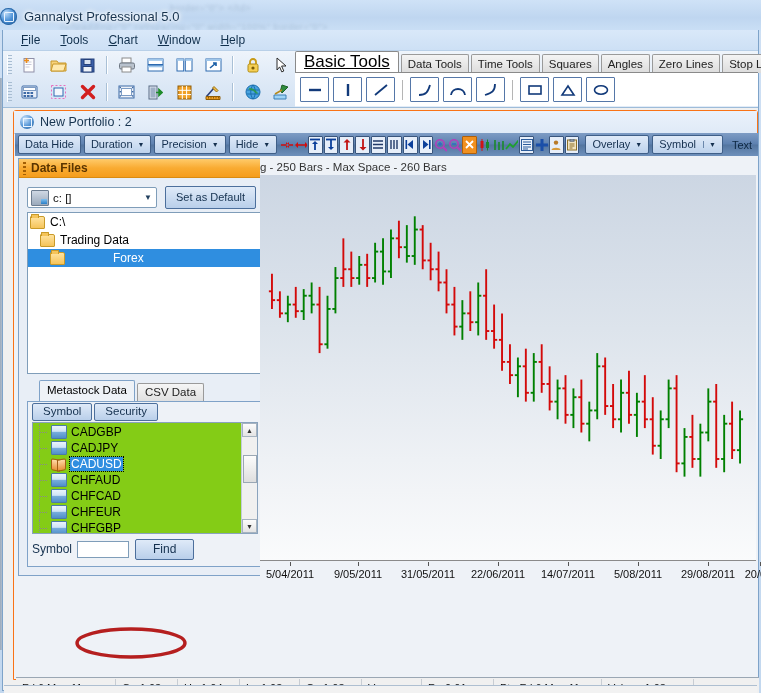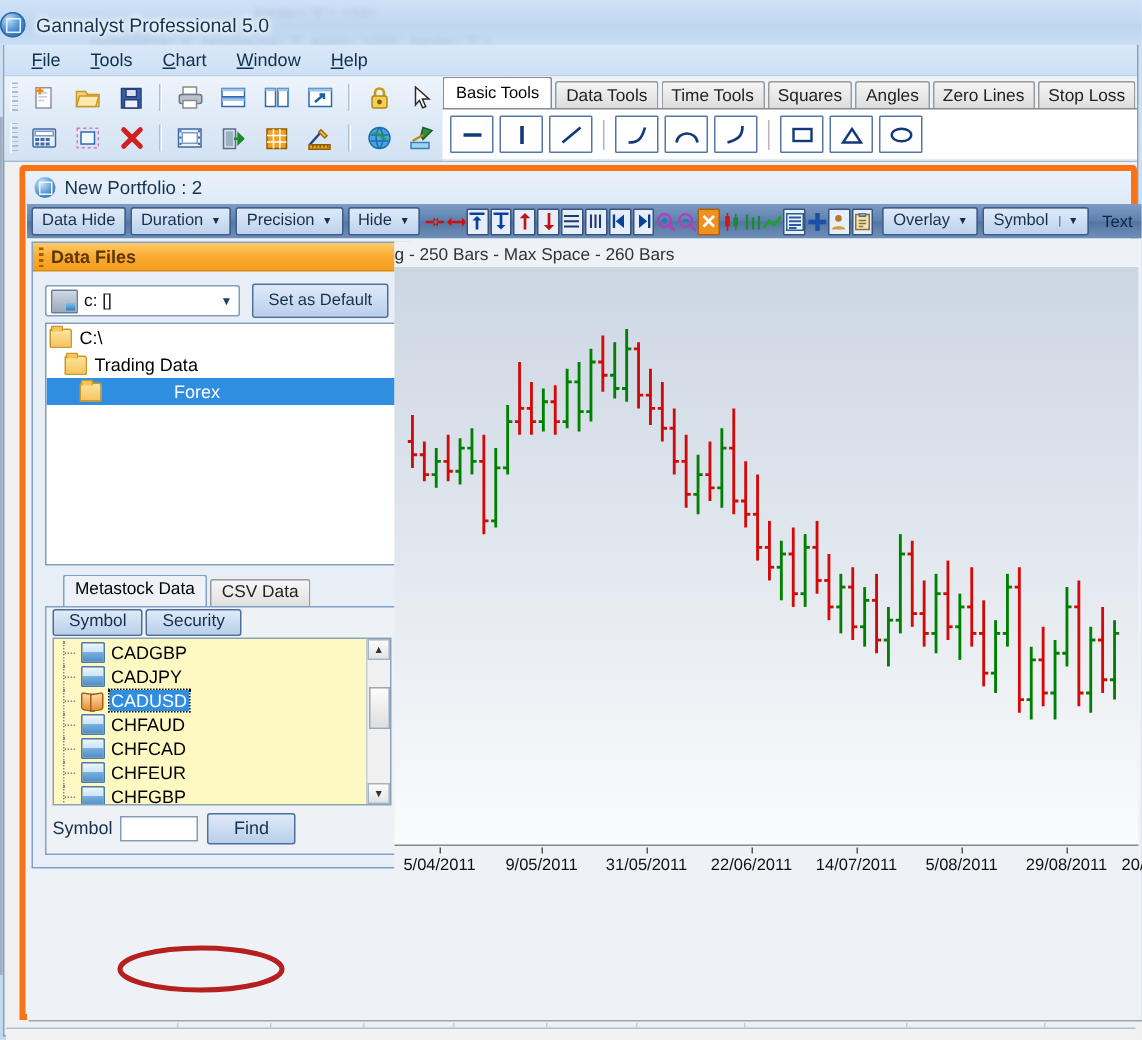--- a/index.html
+++ b/index.html
@@ -83,36 +83,36 @@
   }
   #tabstrip{position:absolute;left:0;top:0;height:22px;display:flex;align-items:flex-end;}
   .ttab{
     height:18px;line-height:18px;padding:0 6px;margin-right:2px;font-size:11.5px;
     background:linear-gradient(180deg,#f4f4f4 0%,#dcdcdc 100%);
     border:1px solid #9a9a9a;border-bottom:none;color:#222;cursor:default;
     border-radius:2px 2px 0 0;white-space:nowrap;
   }
   .ttab.active{
     height:21px;line-height:20px;background:#ffffff;border-color:#8a8a8a;
-    font-size:11px;padding:0 8px;color:#000;
+    font-size:17px;padding:0 8px;color:#000;text-decoration:underline;
   }
   #toolbtnrow{
     position:absolute;left:0;top:21px;width:463px;height:34px;
     background:#fff;border-top:1px solid #8a8a8a;display:flex;align-items:center;
     padding-left:3px;box-sizing:border-box;
   }
   .dtool{
     width:27px;height:23px;margin:0 2px;border:1px solid #5577a8;background:#fff;
     display:flex;align-items:center;justify-content:center;cursor:default;border-radius:1px;
   }
   .dsep{width:1px;height:20px;background:#b5b5b5;margin:0 5px;}
   
   #mdi{
     position:absolute;left:10px;top:80px;width:745px;height:570px;
-    background:#eef2f7;border:4px solid #f97316;
+    background:#eef2f7;border:1px solid #f97316;
     border-radius:3px 3px 0 0;box-sizing:border-box;
   }
   #mdi-title{
     height:22px;display:flex;align-items:center;padding-left:6px;
     background:linear-gradient(180deg,#eaf2fb 0%,#dfeaf7 100%);
     border-bottom:1px solid #bcd2e8;
   }
   #mdi-icon{
     width:14px;height:14px;border-radius:50%;margin-right:6px;
     background:radial-gradient(circle at 35% 30%,#cfe6fb 0%,#5c9ad9 50%,#1d5b98 100%);
@@ -217,21 +217,21 @@
   #sym-colhdr{
     height:18px;display:flex;align-items:center;padding:2px 0 0 4px;box-sizing:border-box;
   }
   .colbtn{
     height:16px;line-height:15px;padding:0 10px;font-size:11.5px;margin-right:2px;
     background:linear-gradient(180deg,#dfeaf8 0%,#b9cfea 100%);
     border:1px solid #4c6f9c;color:#14304e;border-radius:2px;cursor:default;
   }
   #sym-list{
     position:absolute;left:4px;top:20px;width:226px;height:112px;
-    background:#fef9c3;border:1px solid #8aa3bd;box-sizing:border-box;overflow:hidden;
+    background:#84cc16;border:1px solid #8aa3bd;box-sizing:border-box;overflow:hidden;
     display:flex;
   }
   #sym-items{flex:1;padding-top:1px;position:relative;}
   .srow{height:16px;display:flex;align-items:center;padding-left:18px;position:relative;}
   .srow .tick{
     position:absolute;left:6px;top:0;width:8px;height:16px;
     border-left:1px dotted #8a8a8a;
   }
   .srow .tick:after{
     content:"";position:absolute;left:0;top:8px;width:7px;border-top:1px dotted #8a8a8a;

